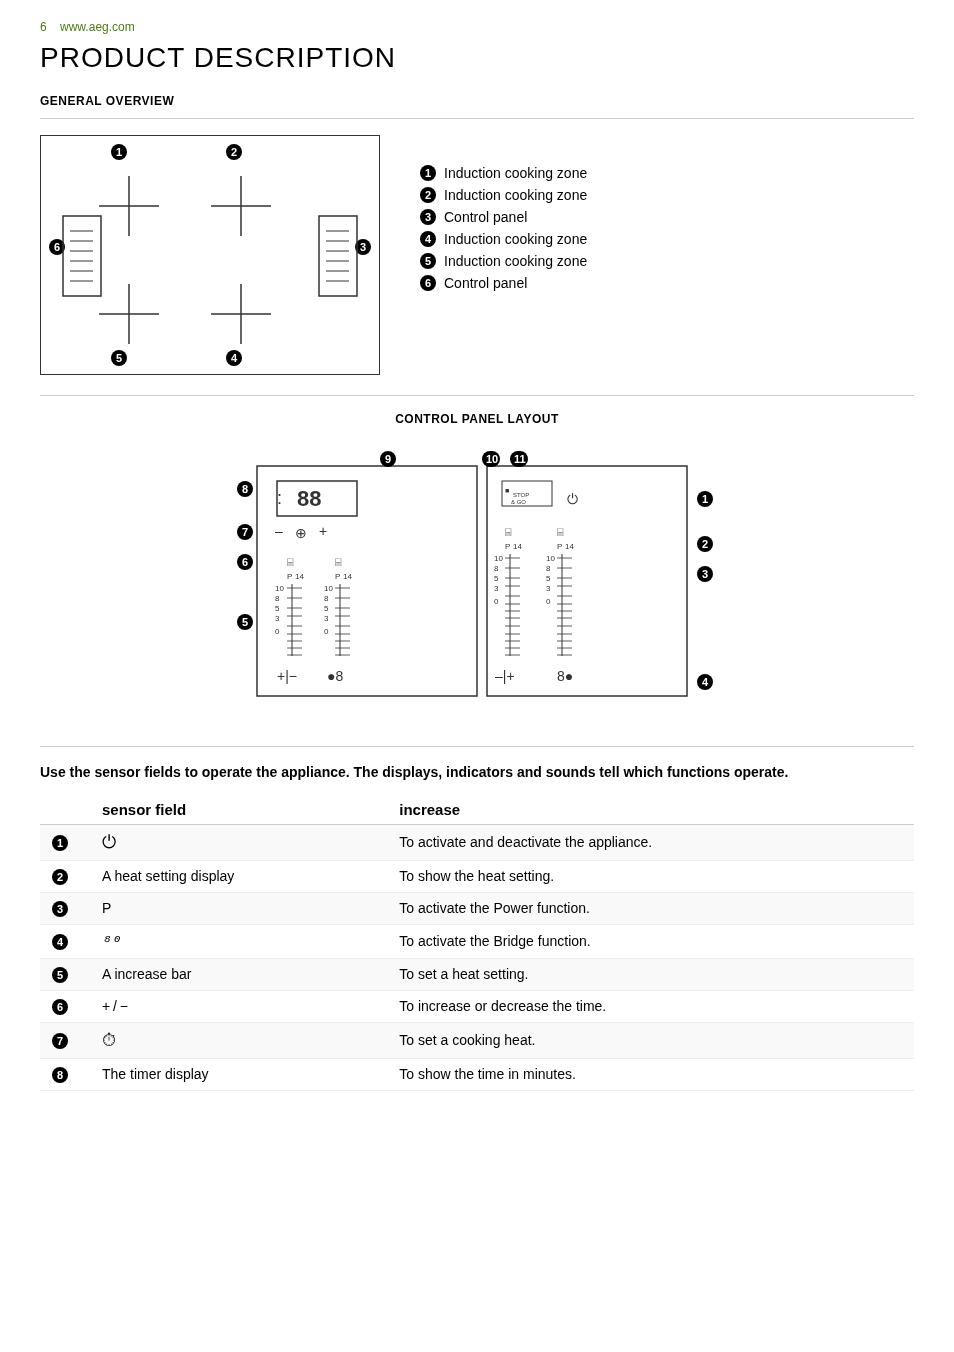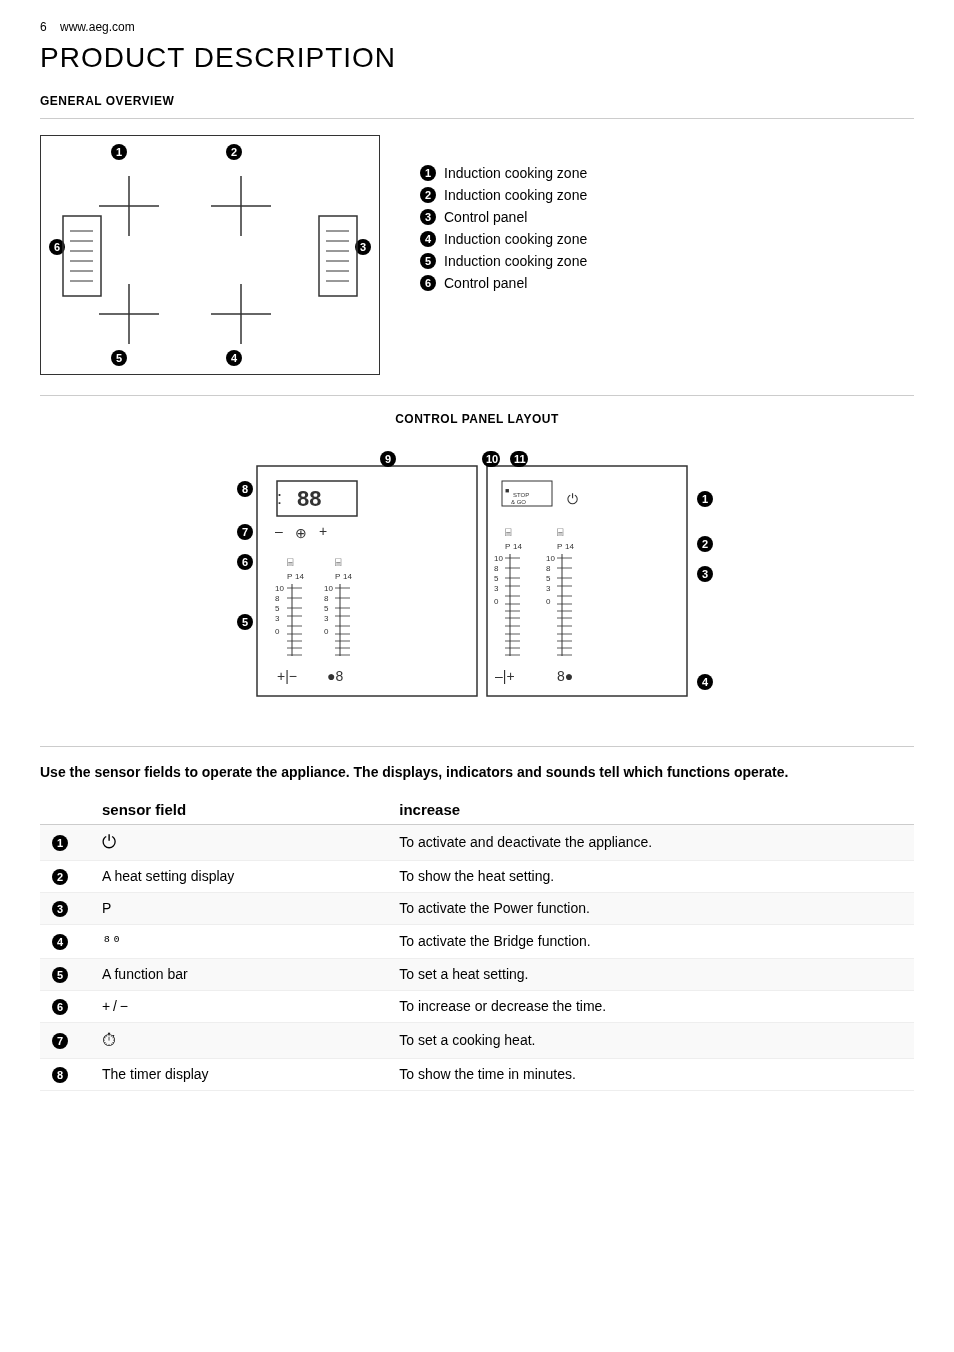--- a/index.html
+++ b/index.html
@@ -8,21 +8,21 @@
       background: #fff;
       color: #000;
       width: 954px;
       min-height: 1352px;
       padding: 20px 40px;
       font-size: 14px;
     }
     .page-header {
       font-size: 12px;
       margin-bottom: 8px;
-      color: #000000;
+      color: #4d7c0f;
     }
     h1.main-title {
       font-size: 28px;
       font-weight: normal;
       letter-spacing: 1px;
       margin-bottom: 20px;
       text-transform: uppercase;
     }
     h2.section-title {
       font-size: 12px;
@@ -415,26 +415,26 @@
         <td style="font-size: 14px;">A heat setting display</td>
         <td>To show the heat setting.</td>
       </tr>
       <tr>
         <td><span class="num-badge">3</span></td>
         <td style="font-size: 14px;">P</td>
         <td>To activate the Power function.</td>
       </tr>
       <tr>
         <td><span class="num-badge">4</span></td>
-        <td style="font-family: monospace; font-size: 16px;">⁸⁰</td>
+        <td style="font-family: monospace; font-size: 16px; font-style: italic;">⁸⁰</td>
         <td>To activate the Bridge function.</td>
       </tr>
       <tr>
         <td><span class="num-badge">5</span></td>
-        <td style="font-size: 14px;">A function bar</td>
+        <td style="font-size: 14px;">A increase bar</td>
         <td>To set a heat setting.</td>
       </tr>
       <tr>
         <td><span class="num-badge">6</span></td>
         <td style="font-size: 14px;">+ / −</td>
         <td>To increase or decrease the time.</td>
       </tr>
       <tr>
         <td><span class="num-badge">7</span></td>
         <td style="font-size: 18px;">⏱</td>

